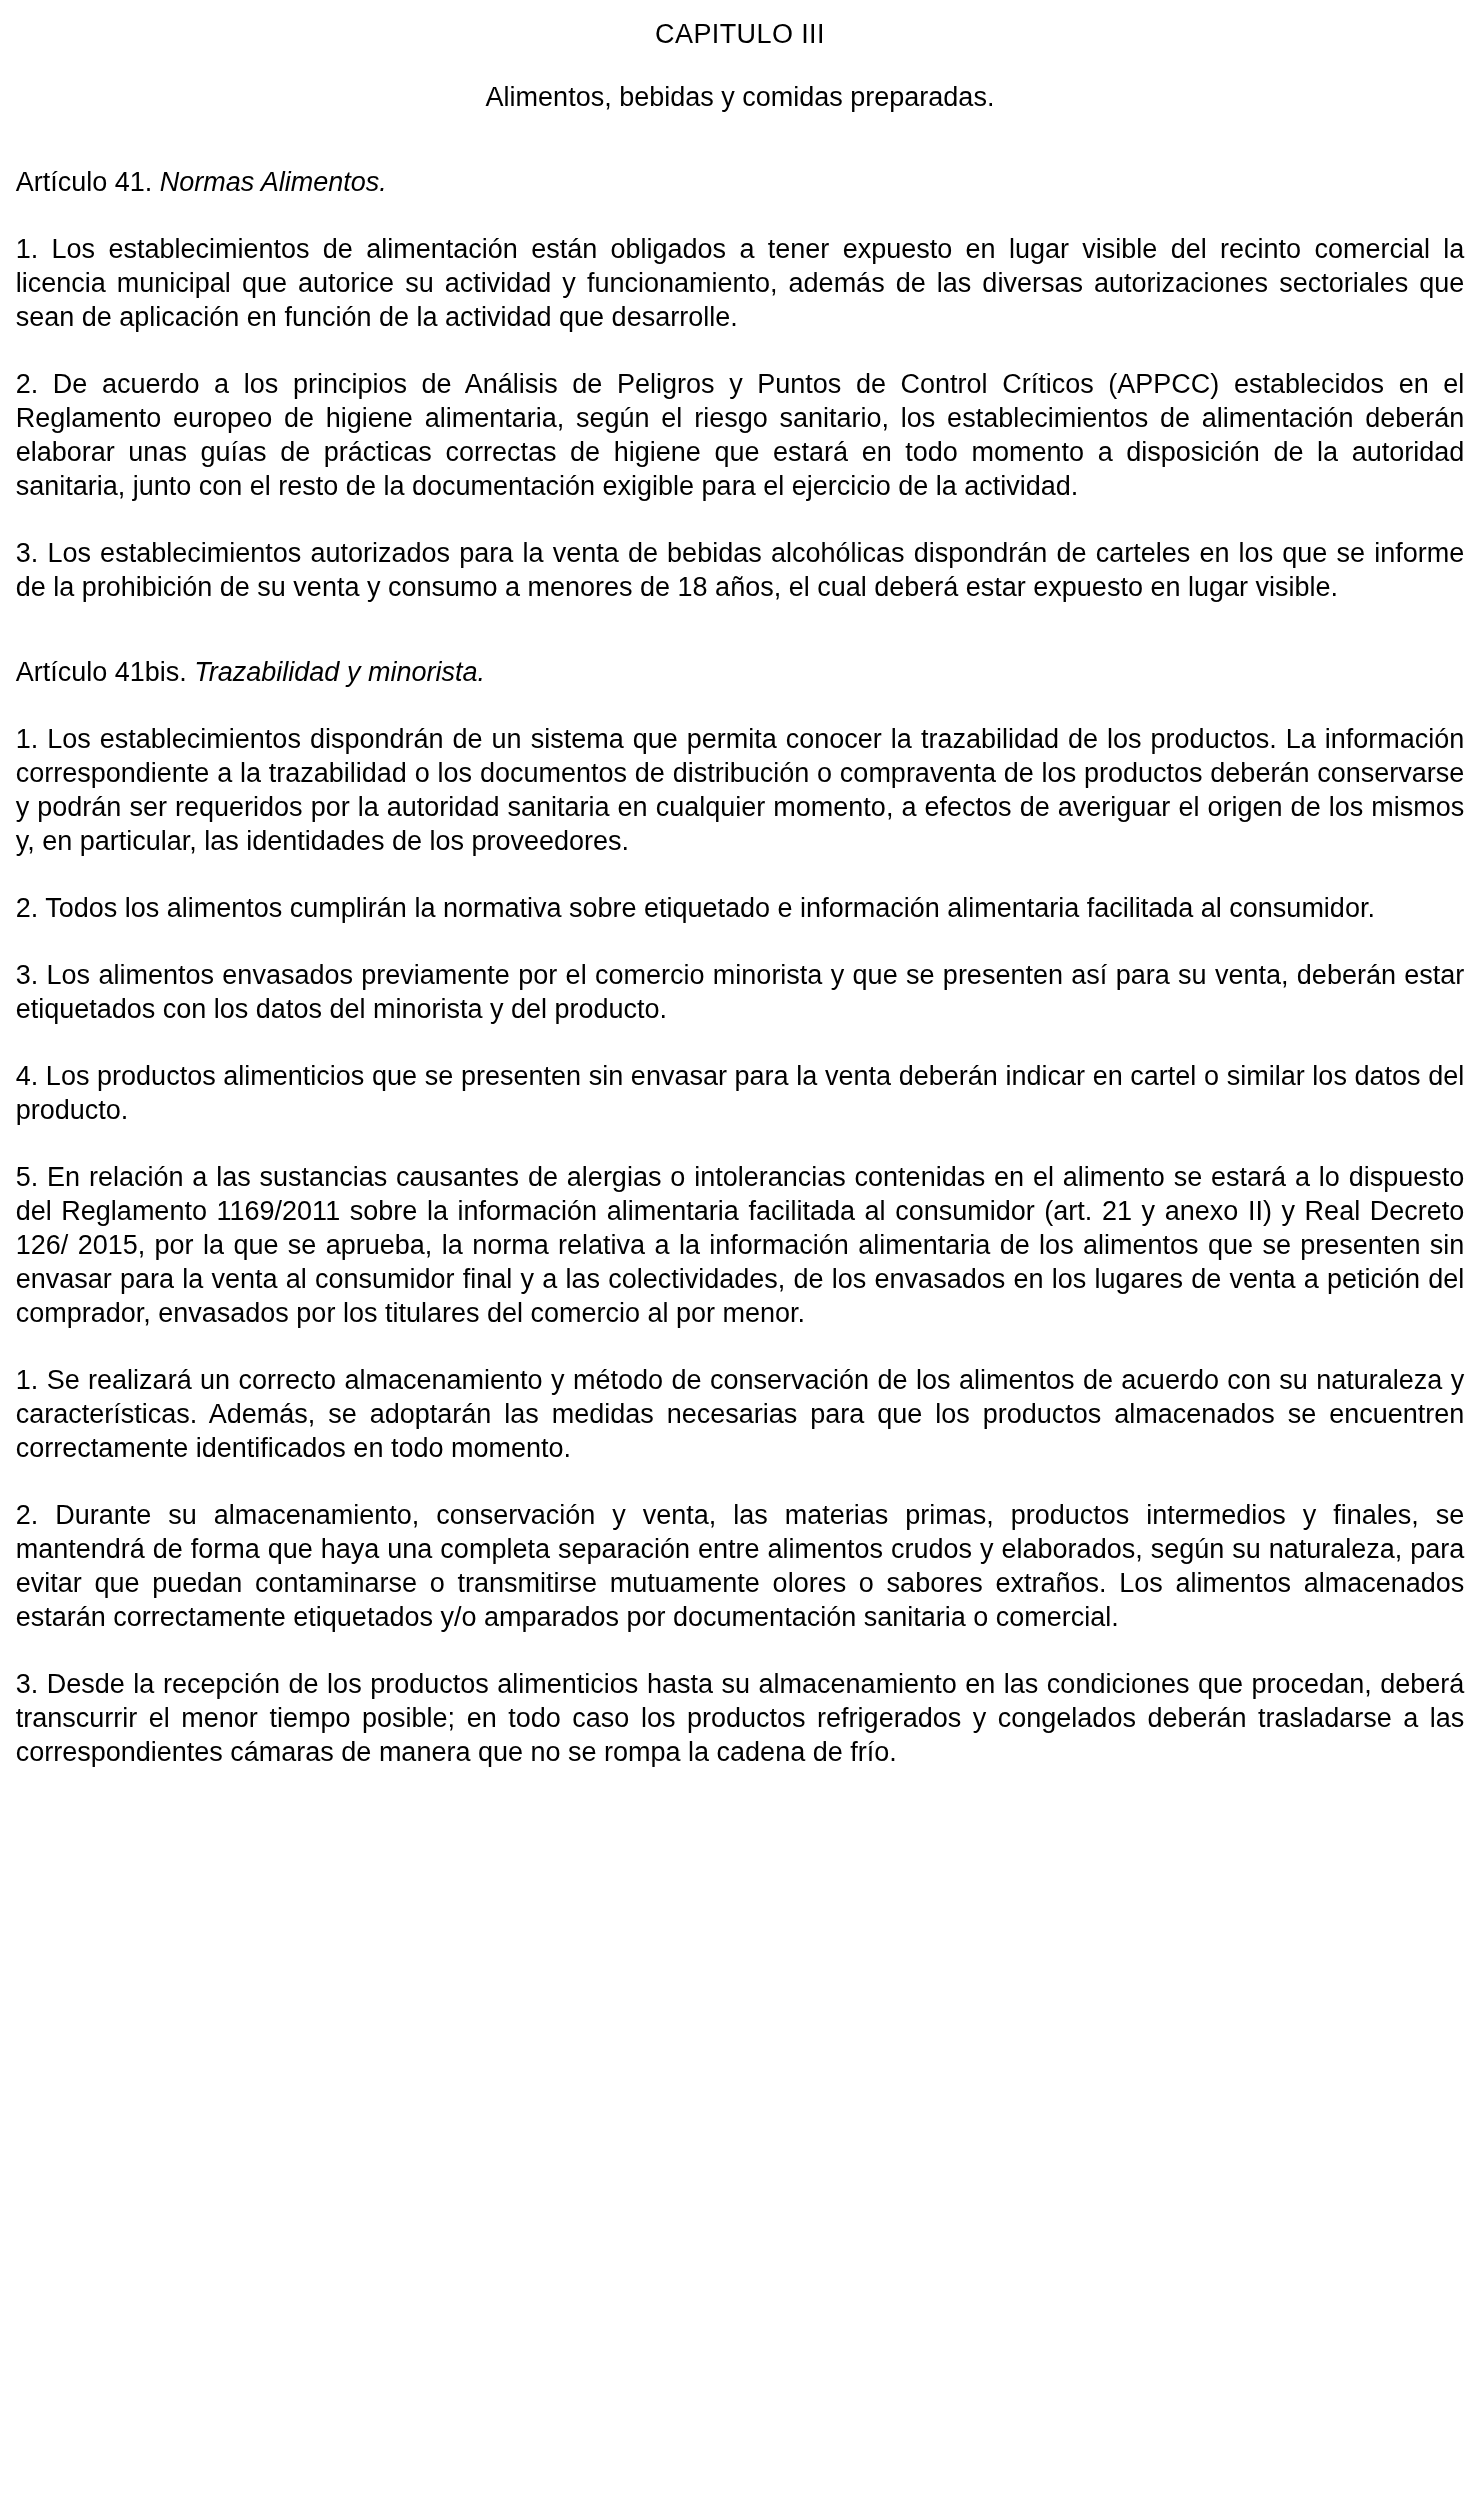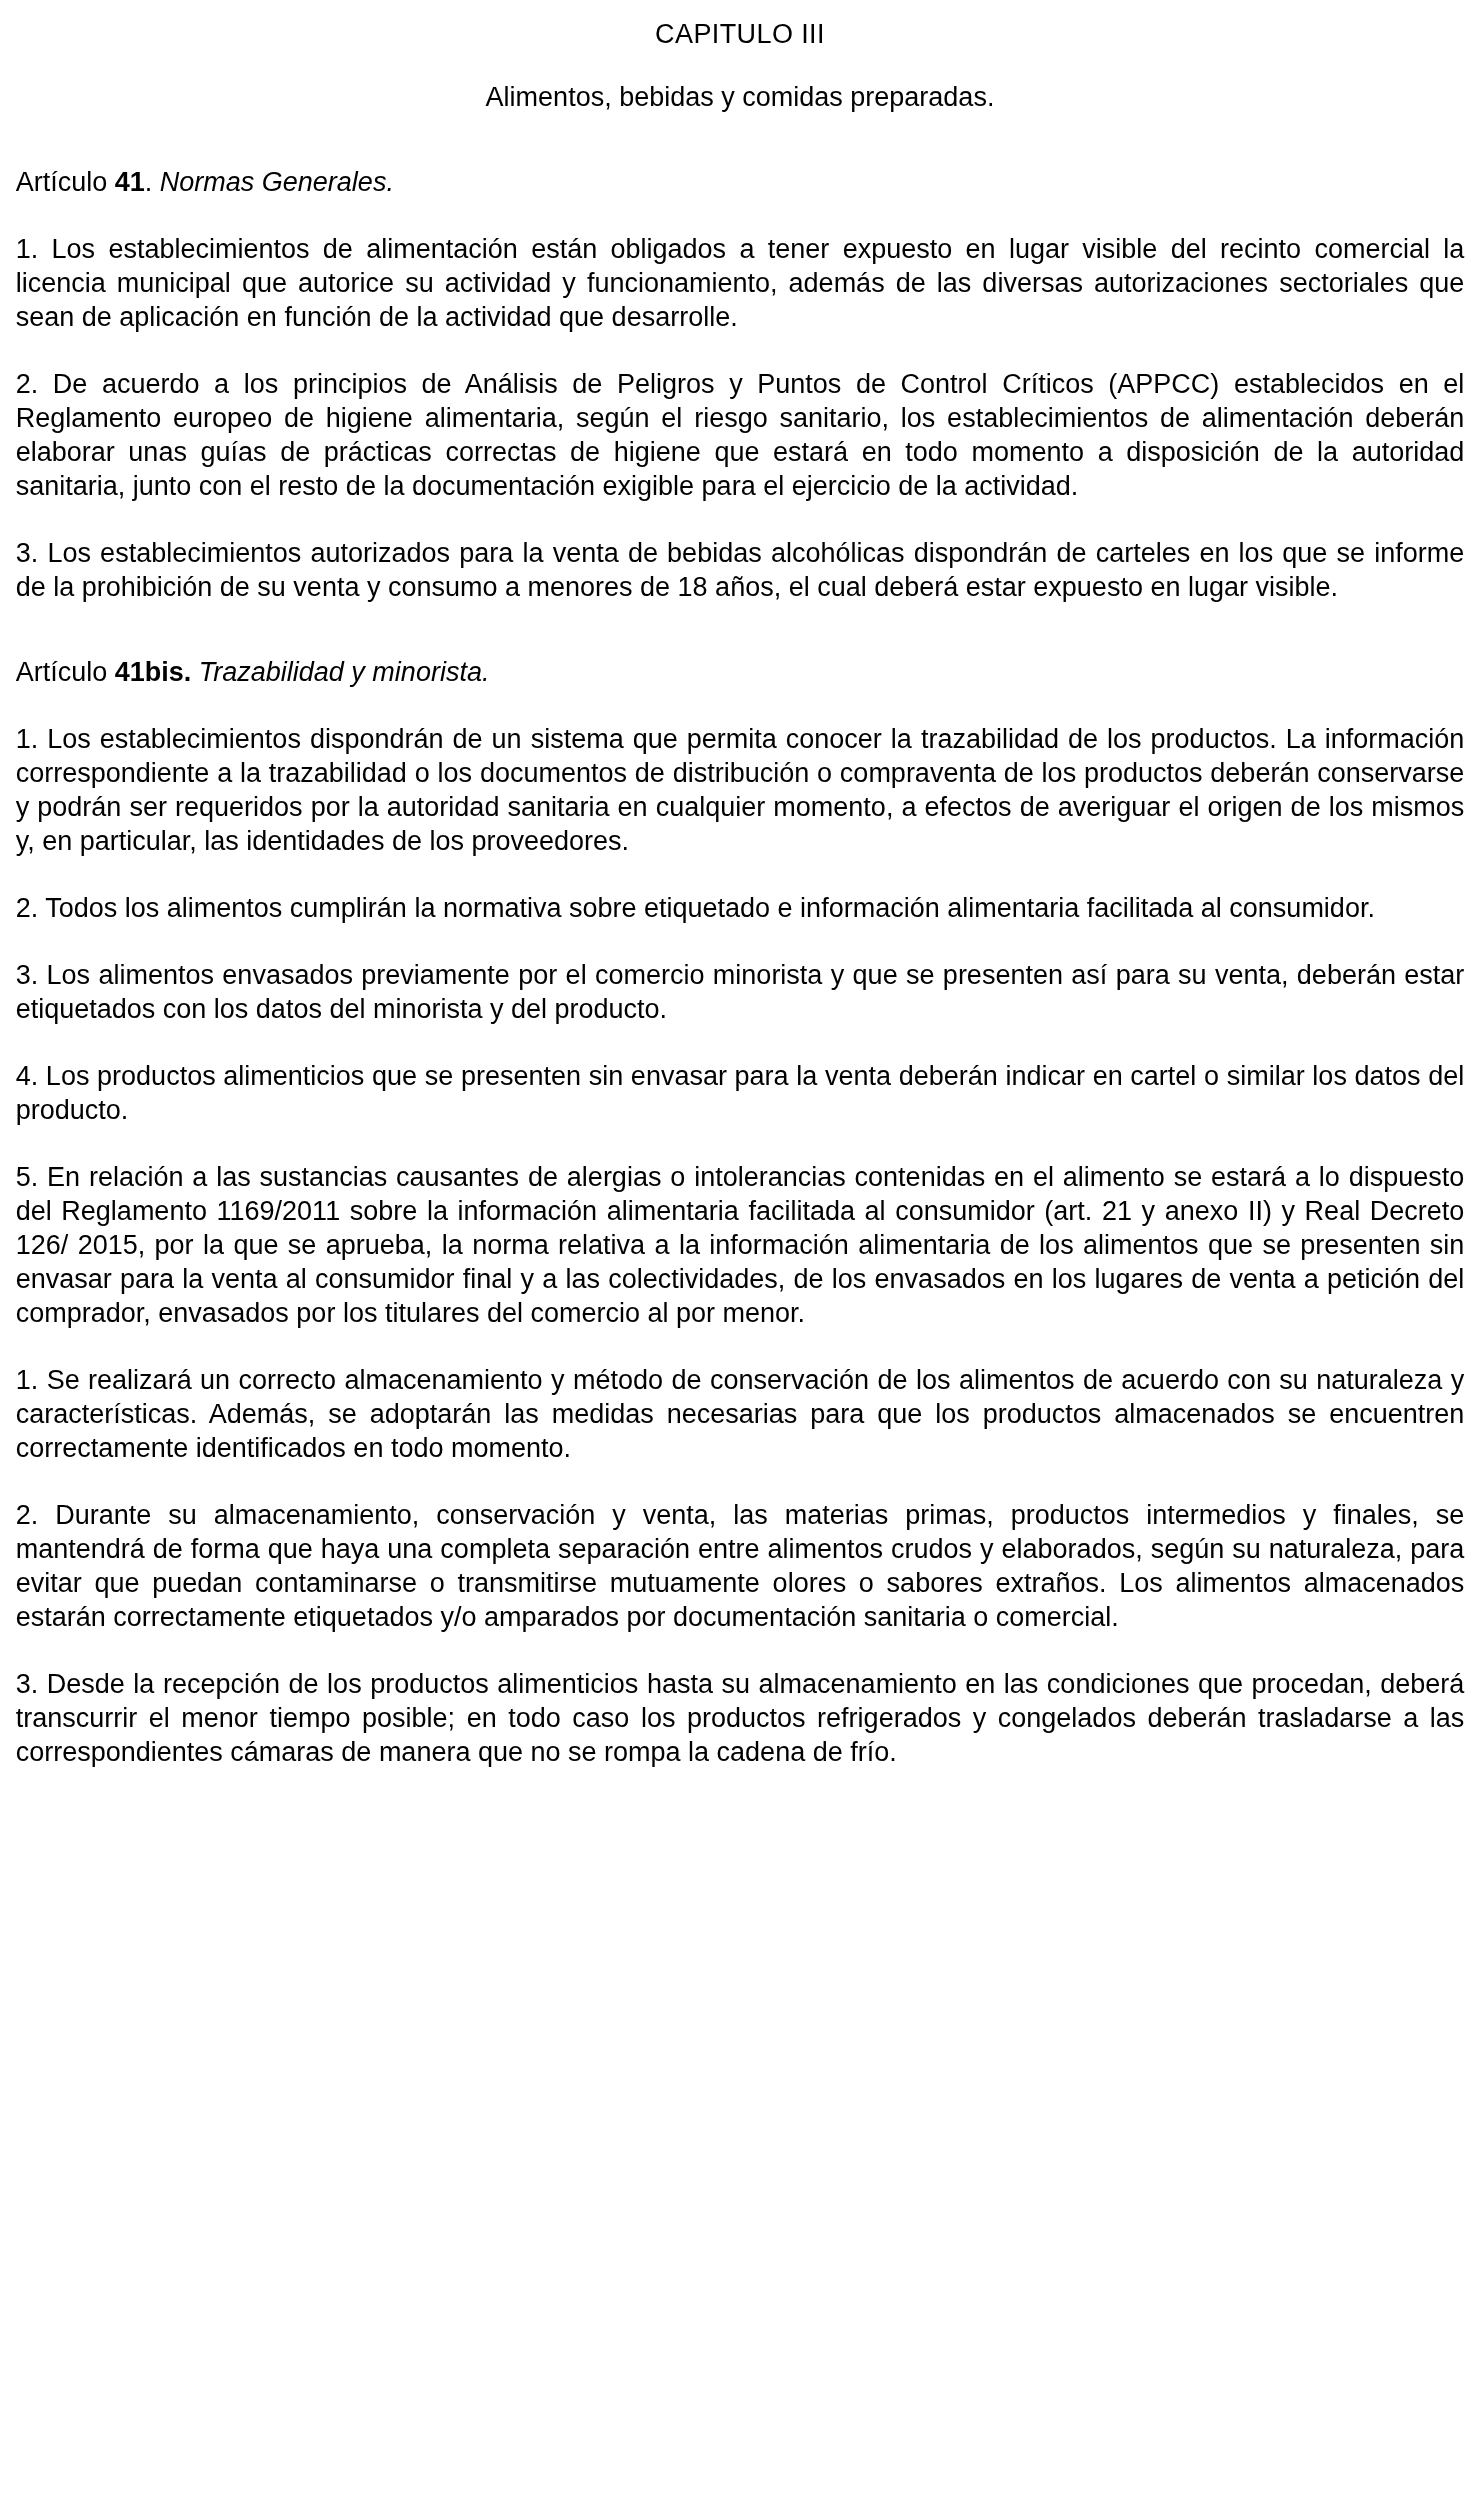--- a/index.html
+++ b/index.html
@@ -27,38 +27,38 @@
     margin-top: 5.2px;
   }
   .chapter-subtitle {
     text-align: center;
     margin-top: 29px;
   }
   .article-heading {
     margin-top: 51px;
     text-align: left;
   }
-  .article-heading b { font-weight: bold; }
+  .article-heading b { font-weight: normal; }
   .article-heading i { font-style: italic; }
   .para {
     margin-top: 33px;
     text-align: justify;
   }
   section { display: block; }
 </style>
 </head>
 <body>
 
 <div class="page">
 
   <h1 class="chapter-title">CAPITULO III</h1>
   <p class="chapter-subtitle">Alimentos, bebidas y comidas preparadas.</p>
 
   <section>
-    <p class="article-heading"><span>Artículo </span><b>41</b><span>. </span><i>Normas Generales.</i></p>
+    <p class="article-heading"><span>Artículo </span><b>41</b><span>. </span><i>Normas Alimentos.</i></p>
     <p class="para">1. Los establecimientos de alimentación están obligados a tener expuesto en lugar visible del recinto comercial la licencia municipal que autorice su actividad y funcionamiento, además de las diversas autorizaciones sectoriales que sean de aplicación en función de la actividad que desarrolle.</p>
     <p class="para">2. De acuerdo a los principios de Análisis de Peligros y Puntos de Control Críticos (APPCC) establecidos en el Reglamento europeo de higiene alimentaria, según el riesgo sanitario, los establecimientos de alimentación deberán elaborar unas guías de prácticas correctas de higiene que estará en todo momento a disposición de la autoridad sanitaria, junto con el resto de la documentación exigible para el ejercicio de la actividad.</p>
     <p class="para">3. Los establecimientos autorizados para la venta de bebidas alcohólicas dispondrán de carteles en los que se informe de la prohibición de su venta y consumo a menores de 18 años, el cual deberá estar expuesto en lugar visible.</p>
   </section>
 
   <section>
     <p class="article-heading"><span>Artículo </span><b>41bis.</b><span> </span><i>Trazabilidad y minorista.</i></p>
     <p class="para">1. Los establecimientos dispondrán de un sistema que permita conocer la trazabilidad de los productos. La información correspondiente a la trazabilidad o los documentos de distribución o compraventa de los productos deberán conservarse y podrán ser requeridos por la autoridad sanitaria en cualquier momento, a efectos de averiguar el origen de los mismos y, en particular, las identidades de los proveedores.</p>
     <p class="para">2. Todos los alimentos cumplirán la normativa sobre etiquetado e información alimentaria facilitada al consumidor.</p>
     <p class="para">3. Los alimentos envasados previamente por el comercio minorista y que se presenten así para su venta, deberán estar etiquetados con los datos del minorista y del producto.</p>

